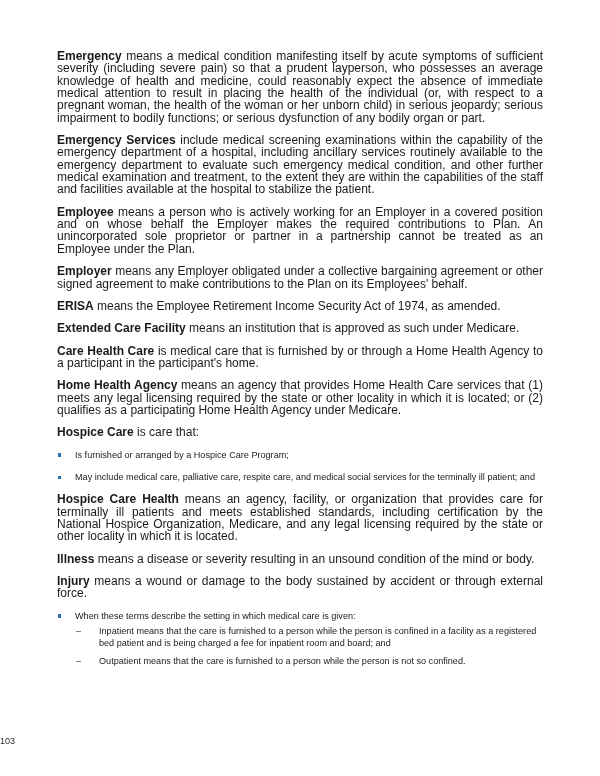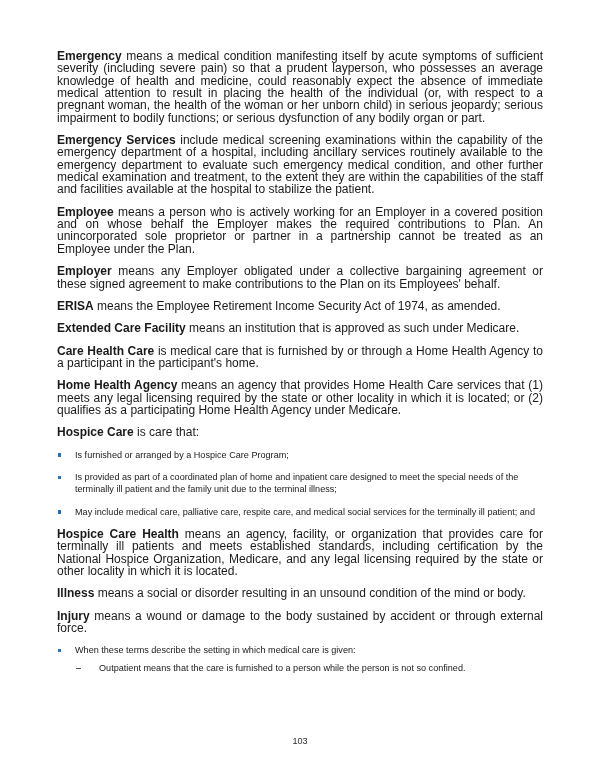--- a/index.html
+++ b/index.html
@@ -87,68 +87,68 @@
     width: 12px;
     color: #333333;
     font-size: 9.1px;
     line-height: 12.35px;
   }
   .page-number {
     position: absolute;
     left: 0;
     top: 736px;
     width: 600px;
-    text-align: center;
+    text-align: left;
     font-size: 9.1px;
     color: #2b2b2b;
   }
 </style>
 </head>
 <body>
 
 <div class="page">
   <div class="content">
 
     <p class="para"><span class="term">Emergency</span><span> means a medical condition manifesting itself by acute symptoms of sufficient severity (including severe pain) so that a prudent layperson, who possesses an average knowledge of health and medicine, could reasonably expect the absence of immediate medical attention to result in placing the health of the individual (or, with respect to a pregnant woman, the health of the woman or her unborn child) in serious jeopardy; serious impairment to bodily functions; or serious dysfunction of any bodily organ or part.</span></p>
 
     <p class="para"><span class="term">Emergency Services</span><span> include medical screening examinations within the capability of the emergency department of a hospital, including ancillary services routinely available to the emergency department to evaluate such emergency medical condition, and other further medical examination and treatment, to the extent they are within the capabilities of the staff and facilities available at the hospital to stabilize the patient.</span></p>
 
     <p class="para"><span class="term">Employee</span><span> means a person who is actively working for an Employer in a covered position and on whose behalf the Employer makes the required contributions to Plan. An unincorporated sole proprietor or partner in a partnership cannot be treated as an Employee under the Plan.</span></p>
 
-    <p class="para"><span class="term">Employer</span><span> means any Employer obligated under a collective bargaining agreement or these signed agreement to make contributions to the Plan on its Employees' behalf.</span></p>
+    <p class="para"><span class="term">Employer</span><span> means any Employer obligated under a collective bargaining agreement or other signed agreement to make contributions to the Plan on its Employees' behalf.</span></p>
 
     <p class="para"><span class="term">ERISA</span><span> means the Employee Retirement Income Security Act of 1974, as amended.</span></p>
 
     <p class="para"><span class="term">Extended Care Facility</span><span> means an institution that is approved as such under Medicare.</span></p>
 
     <p class="para"><span class="term">Care Health Care</span><span> is medical care that is furnished by or through a Home Health Agency to a participant in the participant's home.</span></p>
 
     <p class="para"><span class="term">Home Health Agency</span><span> means an agency that provides Home Health Care services that (1) meets any legal licensing required by the state or other locality in which it is located; or (2) qualifies as a participating Home Health Agency under Medicare.</span></p>
 
     <p class="para"><span class="term">Hospice Care</span><span> is care that:</span></p>
 
     <ul class="bullets">
       <li class="bullet-item"><span class="bullet-marker"></span><span>Is furnished or arranged by a Hospice Care Program;</span></li>
-      <li class="bullet-item"><span class="bullet-marker"></span><span>Is provided as part of a coordinated plan of home and inpatient care designed to meet the special needs of the terminally ill patient and the family unit due to the terminal illness;</span></li>
+      <li class="bullet-item"><span class="bullet-marker"></span></li>
       <li class="bullet-item"><span class="bullet-marker"></span><span>May include medical care, palliative care, respite care, and medical social services for the terminally ill patient; and</span></li>
     </ul>
 
     <p class="para"><span class="term">Hospice Care Health</span><span> means an agency, facility, or organization that provides care for terminally ill patients and meets established standards, including certification by the National Hospice Organization, Medicare, and any legal licensing required by the state or other locality in which it is located.</span></p>
 
-    <p class="para"><span class="term">Illness</span><span> means a social or disorder resulting in an unsound condition of the mind or body.</span></p>
+    <p class="para"><span class="term">Illness</span><span> means a disease or severity resulting in an unsound condition of the mind or body.</span></p>
 
     <p class="para"><span class="term">Injury</span><span> means a wound or damage to the body sustained by accident or through external force.</span></p>
 
 
     <ul class="bullets">
       <li class="bullet-item">
         <span class="bullet-marker"></span>
         <span>When these terms describe the setting in which medical care is given:</span>
         <ul class="dashes">
-          <li class="dash-item"><span class="dash-marker">–</span></li>
+          <li class="dash-item"><span class="dash-marker">–</span><span>Inpatient means that the care is furnished to a person while the person is confined in a facility as a registered bed patient and is being charged a fee for inpatient room and board; and</span></li>
           <li class="dash-item"><span class="dash-marker">–</span><span>Outpatient means that the care is furnished to a person while the person is not so confined.</span></li>
         </ul>
       </li>
     </ul>
 
   </div>
 
   <div class="page-number">103</div>
 </div>
 

